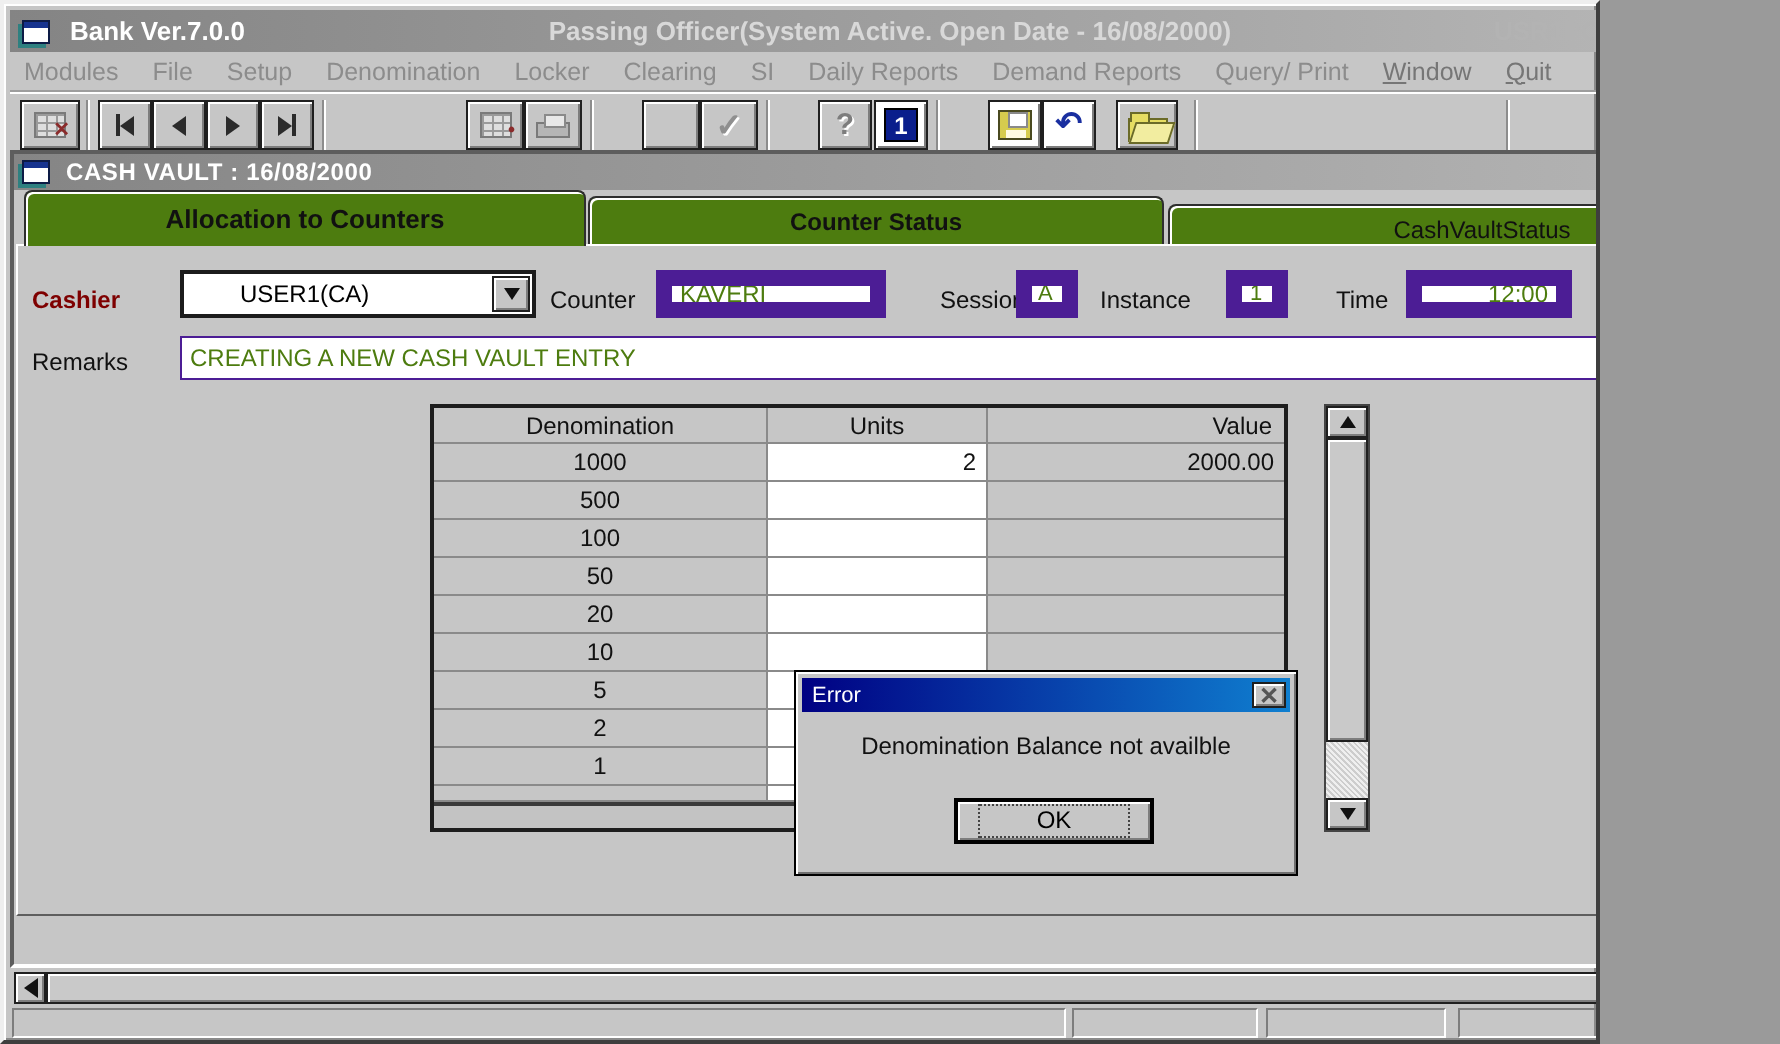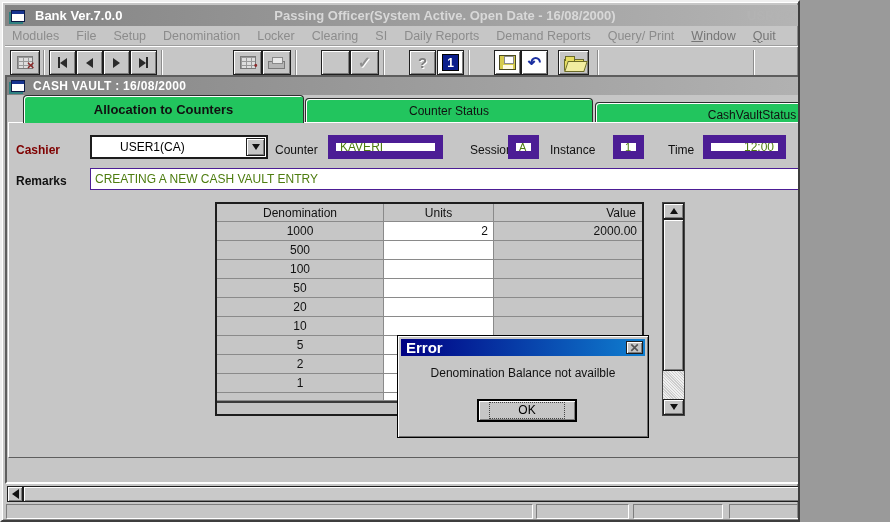--- a/index.html
+++ b/index.html
@@ -89,25 +89,25 @@
   .hatch{background:repeating-linear-gradient(45deg,#efefef 0 1px,#cdcdcd 1px 2px);}
   .sb-btn{background:#c6c6c6;border:1px solid #1f1f1f;
           box-shadow:inset 1px 1px 0 #fff, inset -1px -1px 0 #7d7d7d;
           display:flex;align-items:center;justify-content:center;flex:none;}
   .sb-thumb{background:#c9c9c9;border:1px solid #1f1f1f;
             box-shadow:inset 1px 1px 0 #fff, inset -1px -1px 0 #7d7d7d;flex:none;}
   #main-vsb{left:864px;top:75px;width:18px;height:404px;display:flex;flex-direction:column;}
   #main-hsb{left:5px;top:484px;width:857px;height:16px;display:flex;}
 
   
-  .tab{position:absolute;background:#22c55e;border:1px solid #2e2e2e;border-bottom:none;
+  .tab{position:absolute;background:#4d7c0f;border:1px solid #2e2e2e;border-bottom:none;
        border-radius:4px 4px 0 0;box-shadow:inset 1px 1px 0 #fff;
-       display:flex;align-items:center;justify-content:center;font-size:12px;color:#111;margin-left:11px;}
+       display:flex;align-items:center;justify-content:center;font-size:12px;color:#111;}
   #tab-0{left:10px;top:93px;width:281px;height:28px;font-weight:bold;z-index:5;font-size:13px;}
-  #tab-1{left:292px;top:96px;width:288px;height:25px;}
+  #tab-1{left:292px;top:96px;width:288px;height:25px;font-weight:bold;}
   #tab-2{left:582px;top:100px;width:278px;height:25px;padding-left:36px;}
   #tabpage{left:6px;top:120px;width:854px;height:336px;background:#c6c6c6;
            border:1px solid;border-color:#fff #5e5e5e #5e5e5e #fff;}
 
   
   .lbl{position:absolute;font-size:12px;color:#111;white-space:nowrap;}
   .lbl-red{color:#7e0000;font-weight:bold;}
   .field{position:absolute;background:#fff;border:8px solid #4c1d95;font-size:12px;color:#4d7c0f;
          padding:0 4px;outline:none;}
   #dd-cashier{left:88px;top:133px;width:178px;height:24px;background:#fff;border:2px solid #1c1c1c;
@@ -130,21 +130,21 @@
   #denom-table .partial{align-items:flex-start;line-height:10px;}
   #denom-table .footer{grid-column:1/4;border-top:2px solid #3a3a3a;background:#c3c3c3;border-bottom:none;}
   #table-vsb{left:660px;top:200px;width:23px;height:214px;display:flex;flex-direction:column;
              border:1px solid #444;background:#dcdcdc;}
 
   
   #error-dialog{left:395px;top:333px;width:252px;height:103px;background:#c6c6c6;z-index:60;
                 border:1px solid #000;box-shadow:inset 1px 1px 0 #fff, inset -1px -1px 0 #6f6f6f;}
   #error-titlebar{position:absolute;left:3px;top:3px;right:3px;height:17px;
                   background:linear-gradient(90deg,#000083,#0f7fd0);display:flex;align-items:center;}
-  #error-title{color:#fff;font-weight:bold;font-size:15px;margin-left:5px;}
+  #error-title{color:#fff;font-weight:normal;font-size:11px;margin-left:5px;}
   #error-close{position:absolute;right:2px;top:2px;width:17px;height:13px;}
   #error-msg{position:absolute;left:0;top:30px;width:100%;text-align:center;font-size:12px;color:#111;}
   #ok-button{position:absolute;left:79px;top:63px;width:100px;height:23px;background:#c6c6c6;
              border:2px solid #000;box-shadow:inset 1px 1px 0 #fff, inset -1px -1px 0 #7d7d7d;
              display:flex;align-items:center;justify-content:center;}
   #ok-button .focus{border:1px dotted #444;padding:0 28px;font-size:12px;line-height:15px;}
 
   
   #statusbar{left:3px;top:500px;width:884px;height:19px;}
   .sb-panel{position:absolute;top:2px;height:15px;border:1px solid;border-color:#7d7d7d #fff #fff #7d7d7d;}
@@ -300,21 +300,21 @@
 
   <span class="lbl" style="left:468px;top:141px;">Session</span>
   <input class="field" style="left: 506px; top: 133px; width: 31px; height: 24px; padding: 0px 3px; font-size: 11px;" value="A">
 
   <span class="lbl" style="left:548px;top:141px;">Instance</span>
   <input class="field" style="left: 611px; top: 133px; width: 31px; height: 24px; font-size: 11px;" value="1">
 
   <span class="lbl" style="left:666px;top:141px;">Time</span>
   <input class="field" style="left: 701px; top: 133px; width: 83px; height: 24px; text-align: right;" value="12:00">
 
-  <span class="lbl" style="left:14px;top:172px;font-weight:bold;">Remarks</span>
+  <span class="lbl" style="left:14px;top:172px;">Remarks</span>
   <input class="field" style="left: 88px; top: 166px; width: 748px; height: 22px; border-width: 1px;" value="CREATING A NEW CASH VAULT ENTRY">
 
   <div class="abs" id="denom-table">
     <div class="c head">Denomination</div>
     <div class="c head">Units</div>
     <div class="c head r last">Value</div>
 
     <div class="c dcell">1000</div>
     <div class="c ucell">2</div>
     <div class="c vcell last">2000.00</div>

